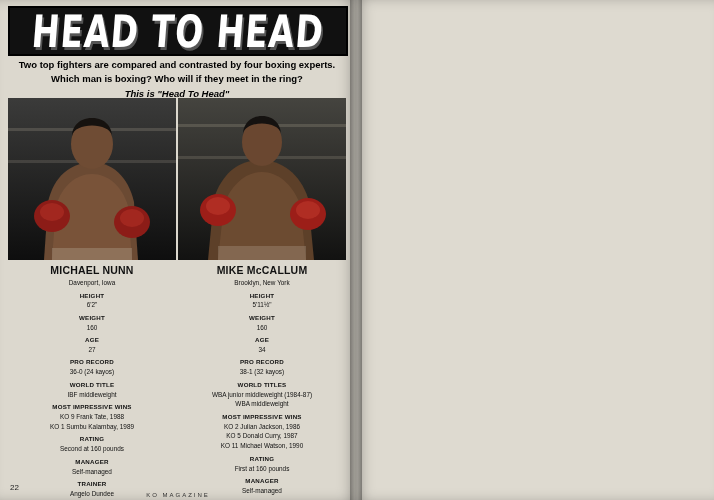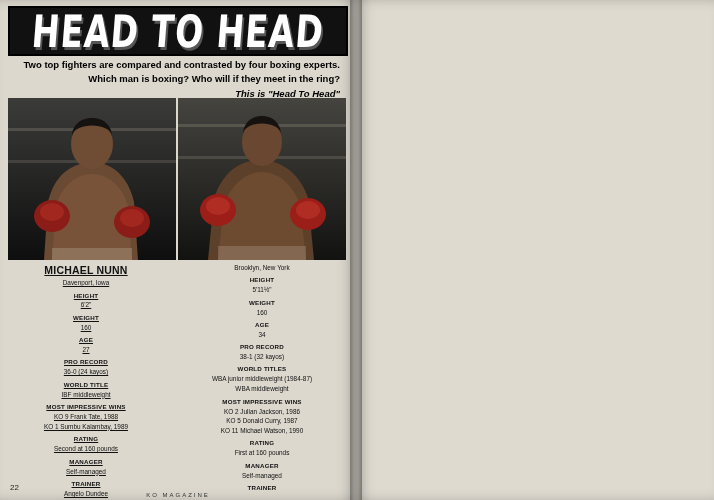--- a/index.html
+++ b/index.html
@@ -57,21 +57,21 @@
     font-size: 33px;
     letter-spacing: 1px;
     transform: scaleY(1.35) skewX(-6deg);
     text-shadow: 2px 2px 0 #555;
     white-space: nowrap;
   }
   .deck {
     position: absolute;
     left: 14px; top: 58px;
     width: 326px;
-    text-align: right;
+    text-align: center;
     font-size: 9.5px;
     font-weight: bold;
     line-height: 1.5;
     color: #000;
   }
   .deck .lastline { font-style: italic; }
 
   
   .photo-left {
     position: absolute;
@@ -95,21 +95,21 @@
   
   .stats {
     position: absolute;
     top: 263px;
     width: 168px;
     text-align: center;
     font-size: 6.2px;
     line-height: 1.45;
     color: #111;
   }
-  .stats.left  { left: 2px; text-decoration: underline; }
+  .stats.left  { left: 8px; }
   .stats.right { left: 178px; }
   .stats .name {
     font-size: 10.5px;
     font-weight: bold;
     letter-spacing: 0.2px;
   }
   .stats .hometown {
     font-size: 6.4px;
     margin-bottom: 4px;
   }
@@ -237,20 +237,21 @@
       <div class="val">Second at 160 pounds</div>
 
       <div class="lbl">MANAGER</div>
       <div class="val">Self-managed</div>
 
       <div class="lbl">TRAINER</div>
       <div class="val">Angelo Dundee</div>
     </div>
 
     <div class="stats right">
+      <div class="name">MIKE McCALLUM</div>
       <div class="hometown">Brooklyn, New York</div>
 
       <div class="lbl">HEIGHT</div>
       <div class="val">5'11½"</div>
 
       <div class="lbl">WEIGHT</div>
       <div class="val">160</div>
 
       <div class="lbl">AGE</div>
       <div class="val">34</div>

